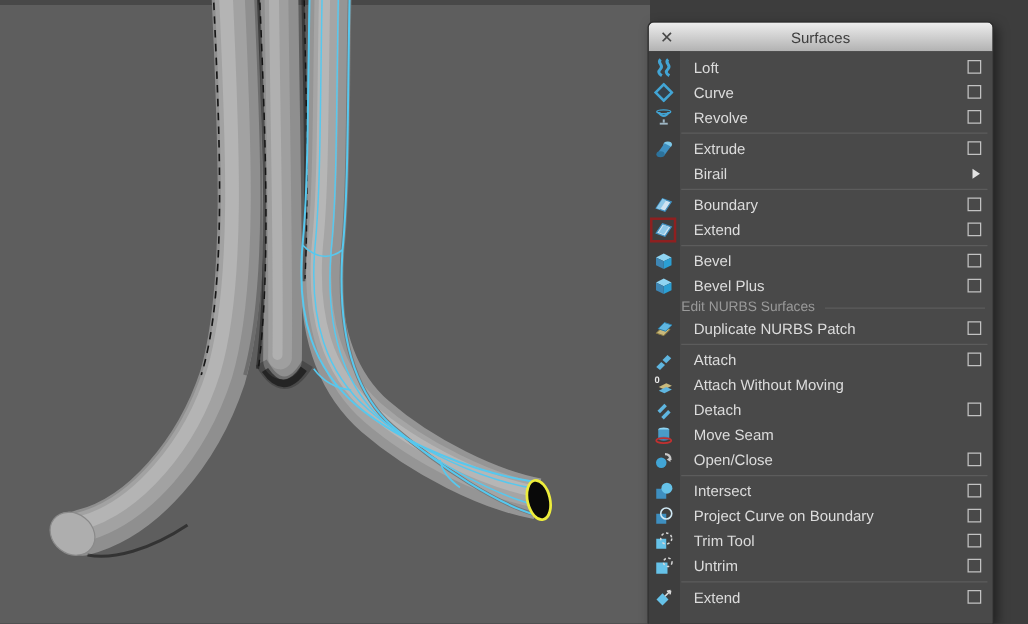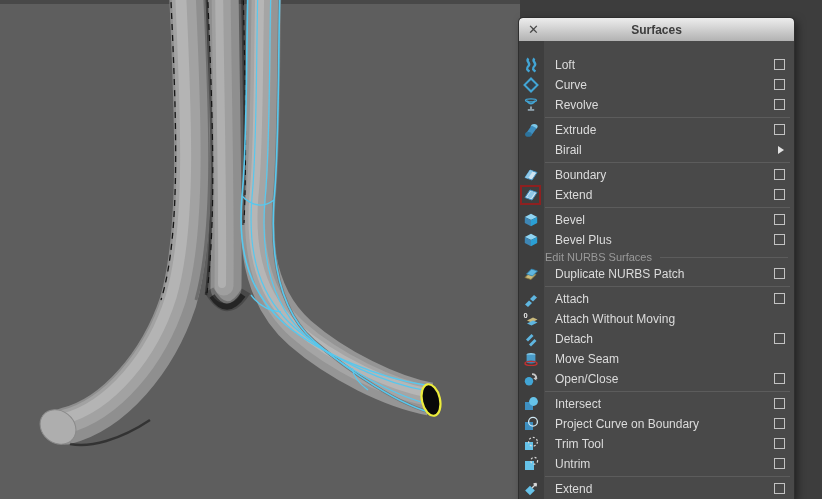--- a/index.html
+++ b/index.html
@@ -16,22 +16,22 @@
   .viewport svg{display:block;}
   
   .panel{position:absolute;left:519px;top:18px;width:275px;height:481px;
     border-radius:4px 4px 0 0;background:var(--panel_bg);
     box-shadow:0 0 0 1px #2e2e2e,3px 3px 9px rgba(0,0,0,.5);overflow:hidden;}
   .titlebar{position:relative;height:23px;border-radius:4px 4px 0 0;
     background:linear-gradient(var(--titlebar_top),var(--titlebar_bottom));
     display:flex;align-items:center;justify-content:center;}
   .titlebar .close{position:absolute;left:9px;top:0;height:23px;line-height:23px;
     font-size:13px;font-weight:bold;color:#474747;cursor:default;}
-  .titlebar .title{font-size:12px;font-weight:bold;color:var(--title_text);}
-  .menu{position:relative;height:458px;padding-top:14px;background:var(--panel_bg);}
+  .titlebar .title{font-size:12px;font-weight:normal;color:var(--title_text);}
+  .menu{position:relative;height:458px;padding-top:3px;background:var(--panel_bg);}
   .menu::before{content:"";position:absolute;left:0;top:0;bottom:0;width:25px;
     background:var(--gutter_bg);}
   .m-item{position:relative;height:20px;display:flex;align-items:center;}
   .m-icon{position:absolute;left:3px;top:2px;width:17px;height:16px;
     display:flex;align-items:center;justify-content:center;}
   .m-icon.hl{outline:2px solid var(--square_highlight_red);outline-offset:0;}
   .m-label{margin-left:36px;font-size:12px;color:var(--item_text);white-space:nowrap;}
   .m-optbox{position:absolute;right:9px;top:4px;width:11px;height:11px;
     border:1px solid var(--checkbox_border);background:transparent;}
   .m-arrow{position:absolute;right:10px;top:6px;width:0;height:0;

